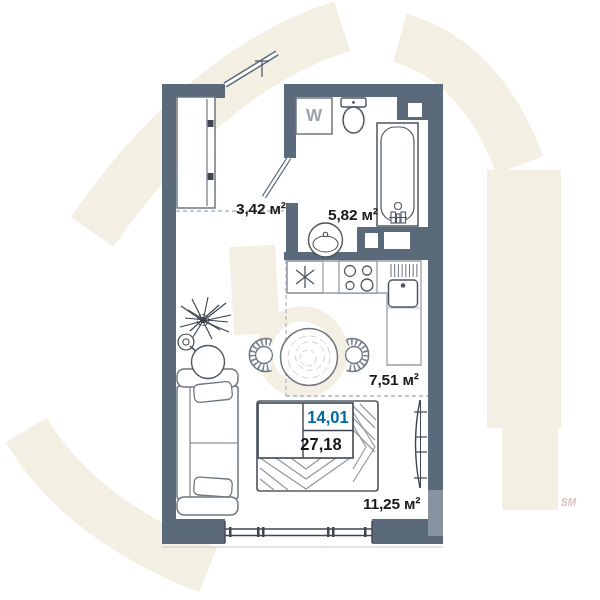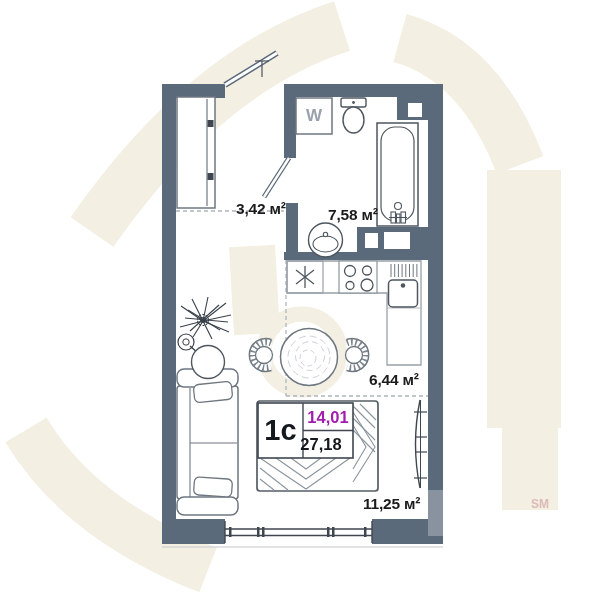--- a/index.html
+++ b/index.html
@@ -9,26 +9,26 @@
   .area-label{position:absolute;font-weight:bold;font-size:15.5px;color:#1b1b1b;
               letter-spacing:-0.2px;white-space:nowrap;}
   .washer-label{position:absolute;left:296px;top:98px;width:36px;height:36px;
                 display:flex;align-items:center;justify-content:center;
                 font-weight:bold;font-size:17px;color:#99a1ab;}
   .unit-type{position:absolute;left:258px;top:403px;width:45px;height:55px;
              display:flex;align-items:center;justify-content:center;
              font-weight:bold;font-size:29px;color:#15181c;}
   .unit-val1{position:absolute;left:303px;top:403px;width:50px;height:28px;
              display:flex;align-items:center;justify-content:center;
-             font-weight:bold;font-size:16.5px;color:#a21caf;}
+             font-weight:bold;font-size:16.5px;color:#0369a1;}
   .unit-val2{position:absolute;left:303px;top:431px;width:36px;height:27px;
              display:flex;align-items:center;justify-content:center;
              font-weight:bold;font-size:16.5px;color:#15181c;}
-  .wm-sm{position:absolute;left:531px;top:497px;font-weight:bold;font-size:12px;
-         color:rgba(214,172,172,0.8);}
+  .wm-sm{position:absolute;left:561px;top:497px;font-weight:bold;font-size:10px;
+         color:rgba(214,172,172,0.8);font-style:italic;}
   .wm-wall-glow{position:absolute;left:428px;top:490px;width:15px;height:46px;
                 background:rgba(255,255,255,0.28);}
 </style>
 </head>
 <body>
 
 <div id="canvas">
 
 <svg id="plan-svg" width="600" height="600" viewBox="0 0 600 600">
 
@@ -255,29 +255,28 @@
       <rect x="327" y="527" width="2.5" height="10"></rect>
       <rect x="332" y="527" width="2.5" height="10"></rect>
       <rect x="364" y="527" width="2.5" height="10"></rect>
     </g>
   </g>
   <line x1="162" y1="547" x2="443" y2="547" stroke="#c3c8cd" stroke-width="1"></line>
 </svg>
 
 <div class="area-label" style="left:236px;top:200px">3,42 м²</div>
 
-<div class="area-label" style="left:328px;top:206px">7,58 м²</div>
-
-<div class="area-label" style="left:369px;top:371px">6,44 м²</div>
+<div class="area-label" style="left:328px;top:206px">5,82 м²</div>
+
+<div class="area-label" style="left:369px;top:371px">7,51 м²</div>
 
 <div class="area-label" style="left:363px;top:495px">11,25 м²</div>
 
 <div class="washer-label">W</div>
 
-<div class="unit-type">1с</div>
 
 <div class="unit-val1">14,01</div>
 
 <div class="unit-val2">27,18</div>
 
 <div class="wm-wall-glow"></div>
 
 <div class="wm-sm">SM</div>
 
 </div>

